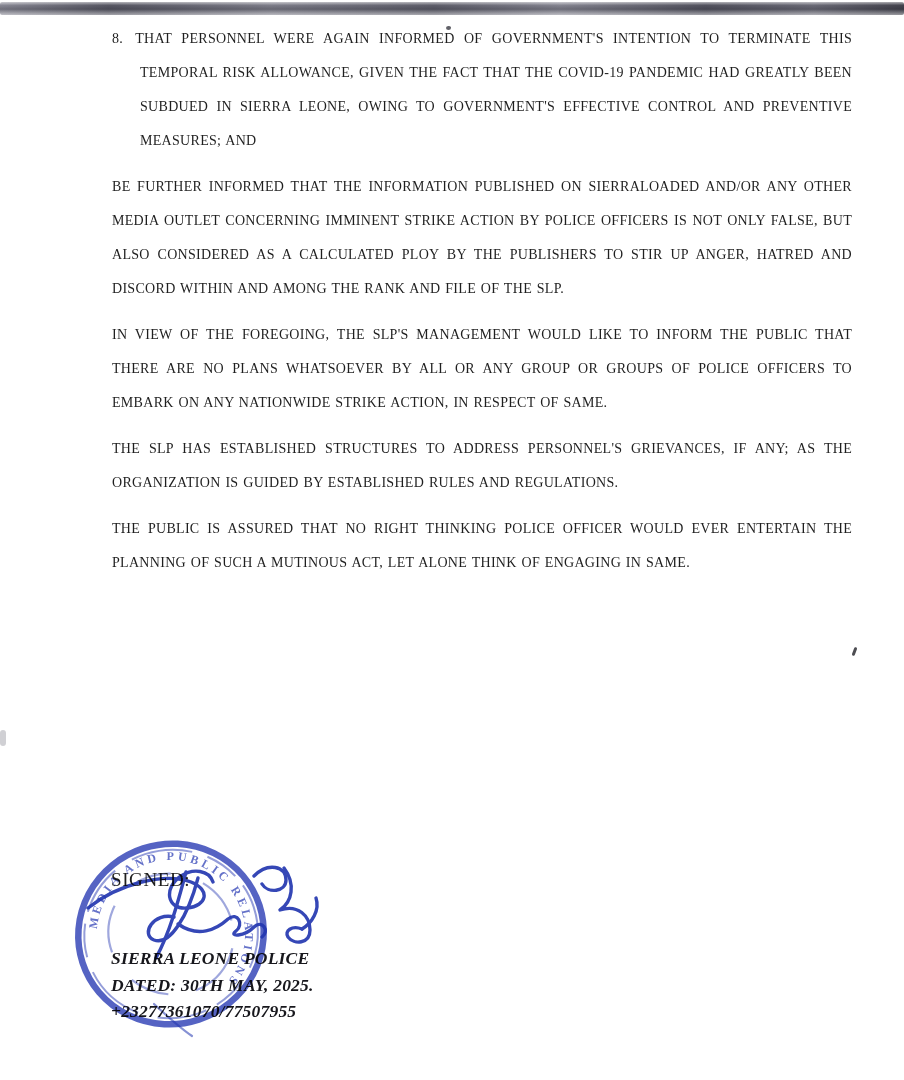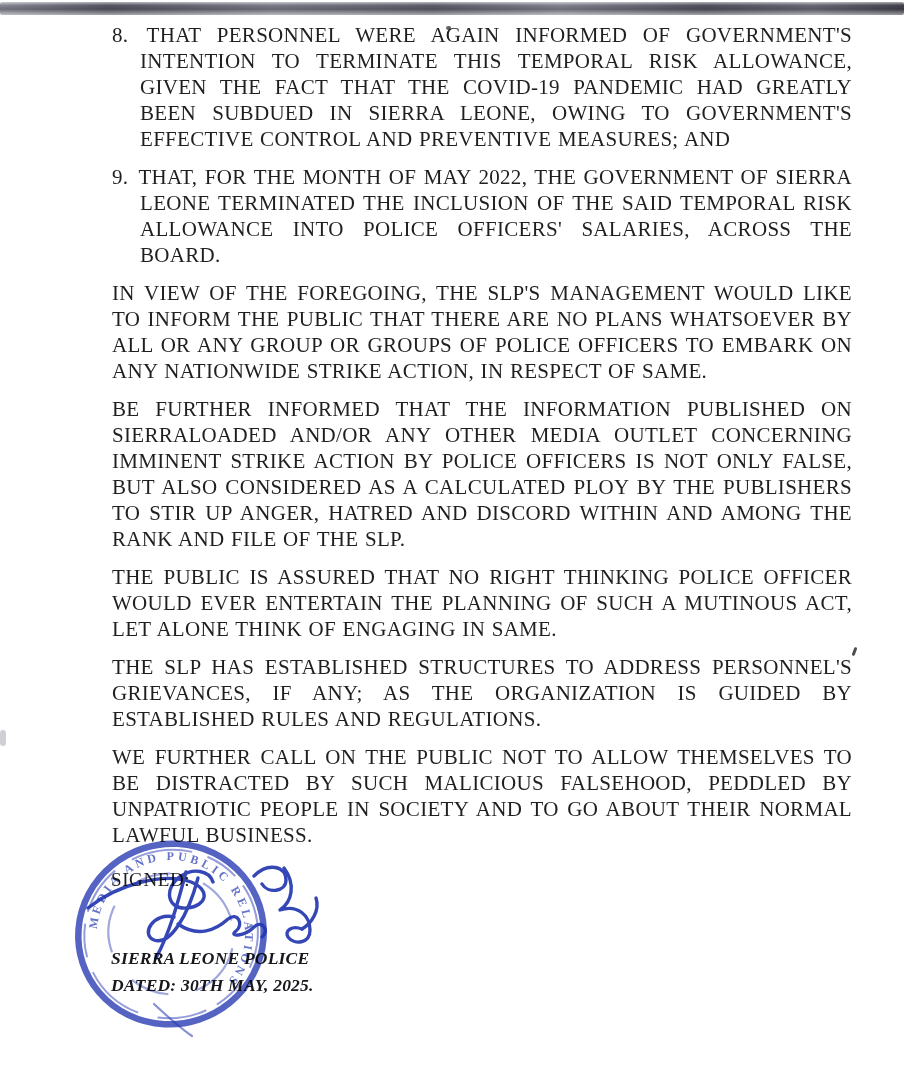--- a/index.html
+++ b/index.html
@@ -17,22 +17,22 @@
     background:
       linear-gradient(180deg, rgba(255,255,255,.55) 0%, rgba(20,20,30,.05) 25%, rgba(20,20,30,.25) 55%, rgba(255,255,255,.45) 100%),
       linear-gradient(90deg, #8e8e9a 0%, #5a5a66 12%, #83838f 30%, #62626e 48%, #8a8a96 62%, #565662 78%, #6f6f7b 90%, #45454f 100%);
     border-radius: 2px;
     filter: blur(.4px);
   }
   .doc {
     position: absolute; left: 112px; right: 52px; top: 22px;
   }
   p.para {
-    font-size: 21px;
-    line-height: 26px;
+    font-size: 14px;
+    line-height: 34px;
     letter-spacing: .3px;
     word-spacing: 1px;
     text-align: justify;
     margin: 0 0 12px 0;
   }
   p.numbered { padding-left: 28px; text-indent: -28px; }
   .num { margin-right: 3px; }
   .footer {
     position: absolute; left: 111px; top: 869px; z-index: 2;
   }
@@ -67,33 +67,32 @@
 </head>
 <body>
 
 <div class="scan-band"></div>
 <div class="speck-top"></div>
 <div class="tick-right"></div>
 <div class="smudge-left"></div>
 
 <div class="doc">
   <p class="para numbered"><span class="num">8.</span> <span>THAT PERSONNEL WERE AGAIN INFORMED OF GOVERNMENT'S INTENTION TO TERMINATE THIS TEMPORAL RISK ALLOWANCE, GIVEN THE FACT THAT THE COVID-19 PANDEMIC HAD GREATLY BEEN SUBDUED IN SIERRA LEONE, OWING TO GOVERNMENT'S EFFECTIVE CONTROL AND PREVENTIVE MEASURES; AND</span></p>
-  <p class="para numbered"><span class="num">9.</span> <span>THAT, FOR THE MONTH OF MAY 2022, THE GOVERNMENT OF SIERRA LEONE TERMINATED THE INCLUSION OF THE SAID TEMPORAL RISK ALLOWANCE INTO POLICE OFFICERS' SALARIES, ACROSS THE BOARD.</span></p>
+  <p class="para">BE FURTHER INFORMED THAT THE INFORMATION PUBLISHED ON SIERRALOADED AND/OR ANY OTHER MEDIA OUTLET CONCERNING IMMINENT STRIKE ACTION BY POLICE OFFICERS IS NOT ONLY FALSE, BUT ALSO CONSIDERED AS A CALCULATED PLOY BY THE PUBLISHERS TO STIR UP ANGER, HATRED AND DISCORD WITHIN AND AMONG THE RANK AND FILE OF THE SLP.</p>
   <p class="para">IN VIEW OF THE FOREGOING, THE SLP'S MANAGEMENT WOULD LIKE TO INFORM THE PUBLIC THAT THERE ARE NO PLANS WHATSOEVER BY ALL OR ANY GROUP OR GROUPS OF POLICE OFFICERS TO EMBARK ON ANY NATIONWIDE STRIKE ACTION, IN RESPECT OF SAME.</p>
-  <p class="para">BE FURTHER INFORMED THAT THE INFORMATION PUBLISHED ON SIERRALOADED AND/OR ANY OTHER MEDIA OUTLET CONCERNING IMMINENT STRIKE ACTION BY POLICE OFFICERS IS NOT ONLY FALSE, BUT ALSO CONSIDERED AS A CALCULATED PLOY BY THE PUBLISHERS TO STIR UP ANGER, HATRED AND DISCORD WITHIN AND AMONG THE RANK AND FILE OF THE SLP.</p>
+  <p class="para">THE SLP HAS ESTABLISHED STRUCTURES TO ADDRESS PERSONNEL'S GRIEVANCES, IF ANY; AS THE ORGANIZATION IS GUIDED BY ESTABLISHED RULES AND REGULATIONS.</p>
   <p class="para">THE PUBLIC IS ASSURED THAT NO RIGHT THINKING POLICE OFFICER WOULD EVER ENTERTAIN THE PLANNING OF SUCH A MUTINOUS ACT, LET ALONE THINK OF ENGAGING IN SAME.</p>
-  <p class="para">THE SLP HAS ESTABLISHED STRUCTURES TO ADDRESS PERSONNEL'S GRIEVANCES, IF ANY; AS THE ORGANIZATION IS GUIDED BY ESTABLISHED RULES AND REGULATIONS.</p>
-  <p class="para">WE FURTHER CALL ON THE PUBLIC NOT TO ALLOW THEMSELVES TO BE DISTRACTED BY SUCH MALICIOUS FALSEHOOD, PEDDLED BY UNPATRIOTIC PEOPLE IN SOCIETY AND TO GO ABOUT THEIR NORMAL LAWFUL BUSINESS.</p>
 </div>
 
 <div class="footer">
   <div class="signed">SIGNED:</div>
   <div class="footer-lines">
     <div>SIERRA LEONE POLICE</div>
     <div>DATED: 30TH MAY, 2025.</div>
+    <div>+23277361070/77507955</div>
   </div>
 </div>
 
 <svg class="stamp-sign" viewBox="0 0 280 212" xmlns="http://www.w3.org/2000/svg">
 
   <g transform="rotate(-18 113 102)" stroke="#2a3cb4" fill="none">
     <ellipse cx="113" cy="102" rx="93" ry="90" stroke-width="6.5" opacity="0.8"></ellipse>
     <ellipse cx="113" cy="102" rx="87" ry="84" stroke-width="2" opacity="0.5" stroke-dasharray="62 16 34 12 50 20"></ellipse>
     <ellipse cx="113" cy="102" rx="63" ry="60" stroke-width="2.2" opacity="0.45" stroke-dasharray="48 28 40 34" transform="rotate(40 113 102)"></ellipse>
     <defs>

